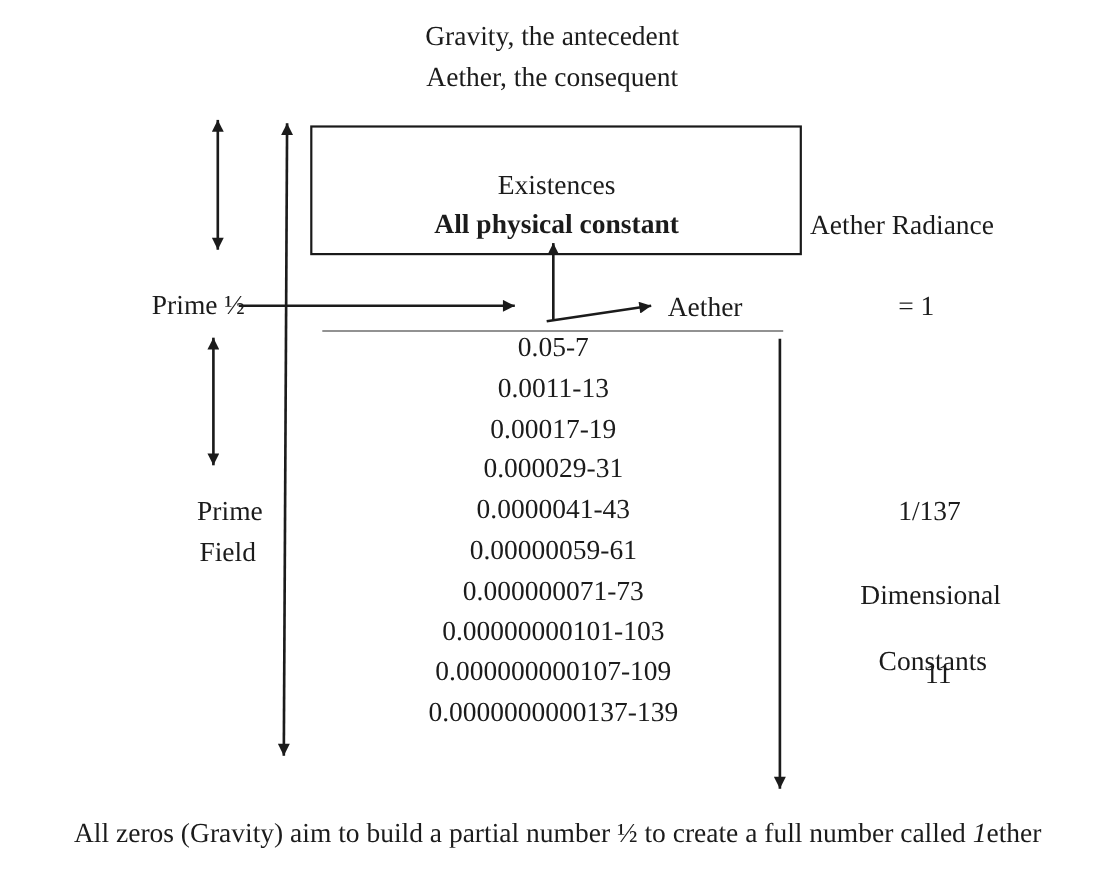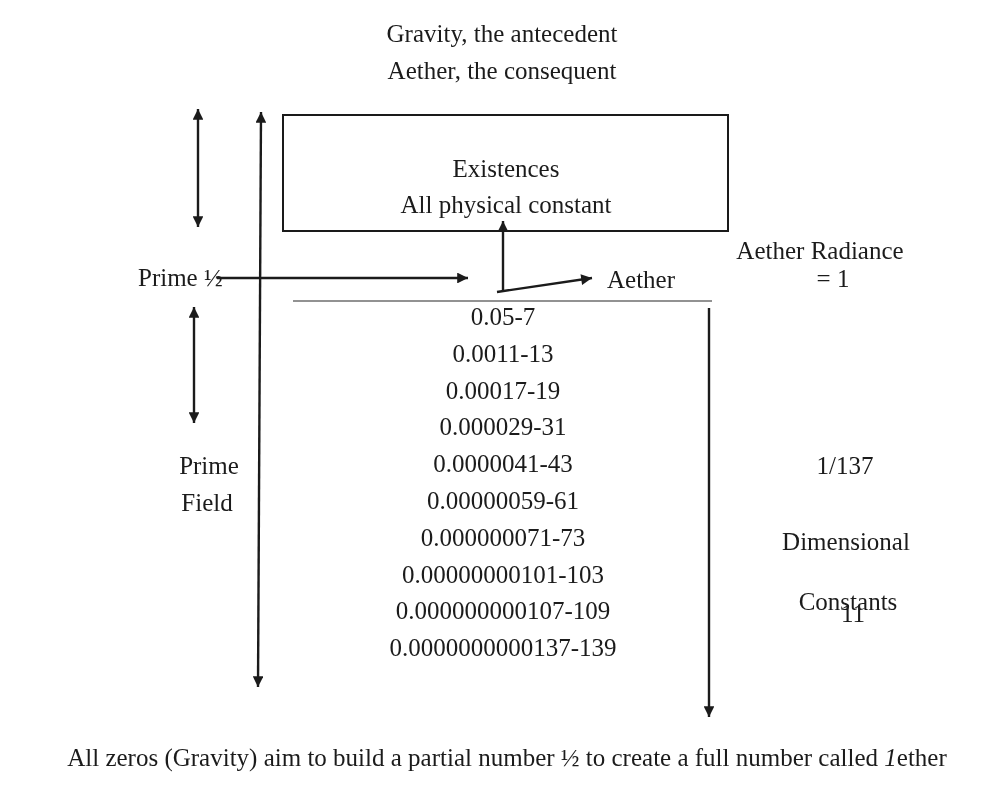--- a/index.html
+++ b/index.html
@@ -56,23 +56,23 @@
     <line x1="497" y1="292" x2="592" y2="278" stroke="#1b1b1b" stroke-width="2.4" marker-end="url(#ah)"></line>
     <line x1="293" y1="301" x2="712" y2="301" stroke="#6e6e6e" stroke-width="1.4"></line>
     <line x1="709" y1="308" x2="709" y2="717" stroke="#1b1b1b" stroke-width="2.4" marker-end="url(#ah)"></line>
   </svg>
 
   <div class="abs c" style="left:502px; top:20px;">Gravity, the antecedent</div>
   <div class="abs c" style="left:502px; top:57px;text-align:center;">Aether, the consequent</div>
 
   <div class="box"></div>
   <div class="abs c" style="left:506px; top:155px;">Existences</div>
-  <div class="abs c" style="left:506px; top:191px;">All physical constant</div>
+  <div class="abs c" style="left:506px; top:191px;font-weight:bold;">All physical constant</div>
 
-  <div class="abs c" style="left:820px; top:192px;margin-top:45px;">Aether Radiance</div>
+  <div class="abs c" style="left:820px; top:192px;">Aether Radiance</div>
   <div class="abs c" style="left:833px; top:265px;">= 1</div>
 
   <div class="abs" style="left:138px; top:264px;">Prime ½</div>
   <div class="abs" style="left:607px; top:266px;">Aether</div>
 
   <div class="rows">
     <div>0.05-7</div>
     <div>0.0011-13</div>
     <div>0.00017-19</div>
     <div>0.000029-31</div>

